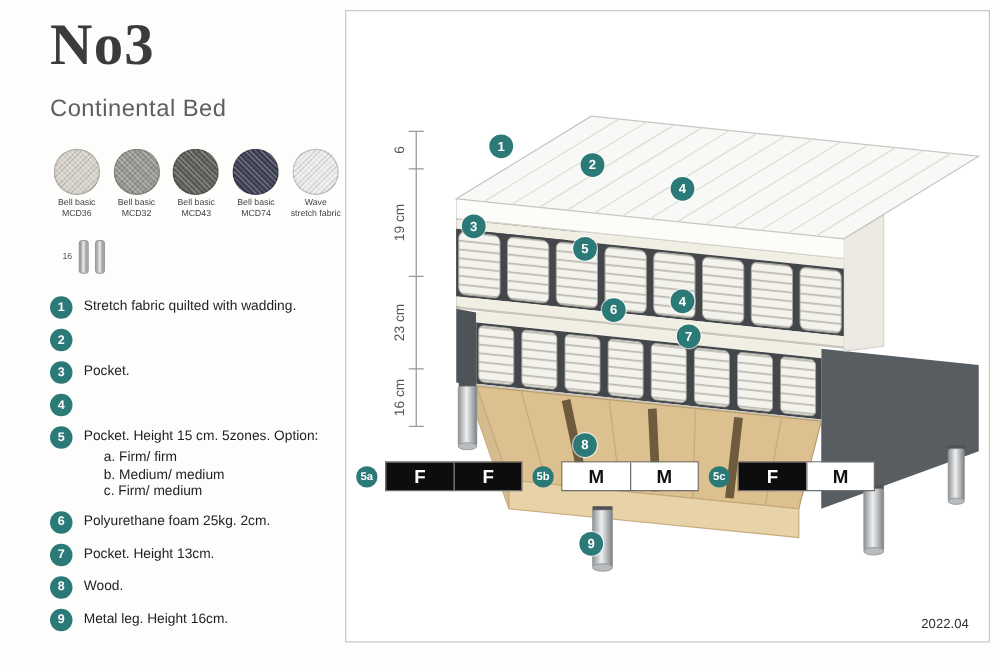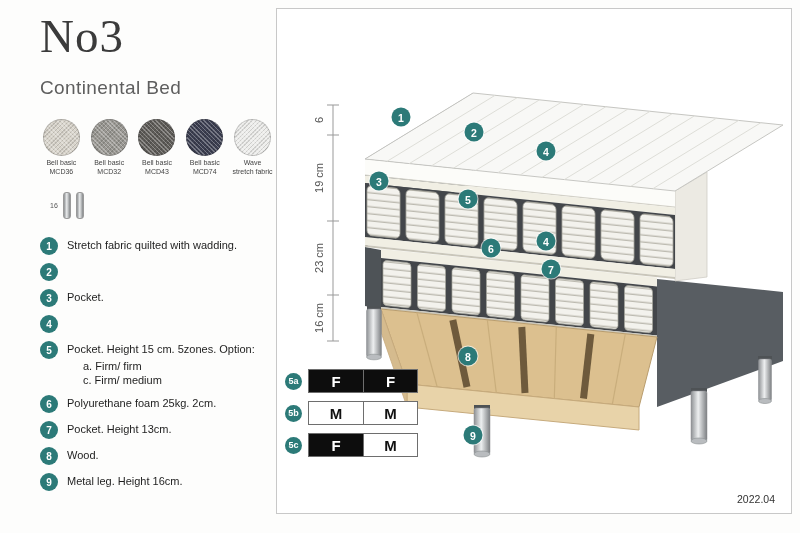--- a/index.html
+++ b/index.html
@@ -1,21 +1,21 @@
 <!DOCTYPE html>
 <html style="--badge: #2C7A78; --title: #3B3B3B; --subtitle: #5E5E5E; --panel-border: #C8C8C8; --fabric: #585D62; --wood: #DCC08F; --wood-frame: #E8D3A9; --dark-cell: #0D0D0D;"><head>
 <meta charset="utf-8">
 <style>
   *{box-sizing:border-box;margin:0;padding:0}
   html,body{width:800px;height:533px}
   body{font-family:"Liberation Sans",sans-serif;background:#FDFDFC;position:relative;overflow:hidden;color:#222}
 
   
   .left-col{position:absolute;left:40px;top:12px;width:234px}
-  .title{font-family:"Liberation Serif",serif;font-weight:400;font-size:47px;color:var(--title);letter-spacing:1px;line-height:1.05}
+  .title{font-family:"Liberation Serif",serif;font-weight:700;font-size:47px;color:var(--title);letter-spacing:1px;line-height:1.05}
   .subtitle{margin-top:16px;font-size:19px;color:var(--subtitle);letter-spacing:.4px}
   .swatches{margin-top:20px;display:flex;gap:5px}
   .swatch{width:43px;display:flex;flex-direction:column;align-items:center}
   .swatch .dot{width:37px;height:37px;border-radius:50%;border:1px solid rgba(0,0,0,.18);
     background-image:repeating-linear-gradient(45deg,rgba(255,255,255,.30) 0 1px,rgba(0,0,0,0) 1px 3px),
                      repeating-linear-gradient(135deg,rgba(0,0,0,.14) 0 1px,rgba(0,0,0,0) 1px 3px)}
   .slabel{margin-top:3px;font-size:7px;line-height:8.5px;text-align:center;color:#444}
   .leg-mini{margin:16px 0 0 10px;display:flex;align-items:center;gap:5px}
   .leg-mini .h{font-size:7px;color:#555}
   .pill{width:8px;height:27px;border-radius:3px;border:1px solid #9a9a9a;
@@ -28,21 +28,21 @@
   .opts{display:block;margin:3px 0 0 16px}
   .opt{display:block;line-height:13.5px}
 
   
   .panel{position:absolute;left:276px;top:8px;width:516px;height:506px;background:#fff;
     border:1px solid var(--panel-border)}
   .panel svg{position:absolute;left:0;top:0}
   .co{position:absolute;width:19px;height:19px;border-radius:50%;background:var(--badge);color:#fff;
     font-size:10.5px;font-weight:700;display:flex;align-items:center;justify-content:center;
     transform:translate(-50%,-50%);box-shadow:0 0 0 1px rgba(255,255,255,.65)}
-  .firmness{position:absolute;left:8px;top:360px;display:flex;flex-direction:column;gap:8px}
+  .firmness{position:absolute;left:8px;top:360px;display:flex;flex-direction:row;gap:8px}
   .frow{display:flex;align-items:center;gap:6px}
   .fbadge{width:17px;height:17px;border-radius:50%;background:var(--badge);color:#fff;
     font-size:9px;font-weight:700;display:flex;align-items:center;justify-content:center}
   .fbox{display:flex;border:1px solid #6e6e6e}
   .fcell{width:54px;height:22px;display:flex;align-items:center;justify-content:center;
     font-size:15px;font-weight:700}
   .fcell+.fcell{border-left:1px solid #6e6e6e}
   .fcell[data-variant="dark"]{background:var(--dark-cell);color:#fff}
   .fcell[data-variant="light"]{background:#fff;color:#111}
   .version{position:absolute;right:16px;bottom:8px;font-size:10.5px;color:#333}
@@ -102,20 +102,21 @@
     </li>
     <li class="item">
       <span class="nbadge">4</span>
     </li>
     <li class="item">
       <span class="nbadge">5</span>
       <span class="itext">
         <span>Pocket. Height 15 cm. 5zones. Option:</span>
         <span class="opts">
           <span class="opt">a. Firm/ firm</span>
+          <span class="opt">b. Medium/ medium</span>
           <span class="opt">c. Firm/ medium</span>
         </span>
       </span>
     </li>
     <li class="item">
       <span class="nbadge">6</span>
       <span class="itext">Polyurethane foam 25kg. 2cm.</span>
     </li>
     <li class="item">
       <span class="nbadge">7</span>

